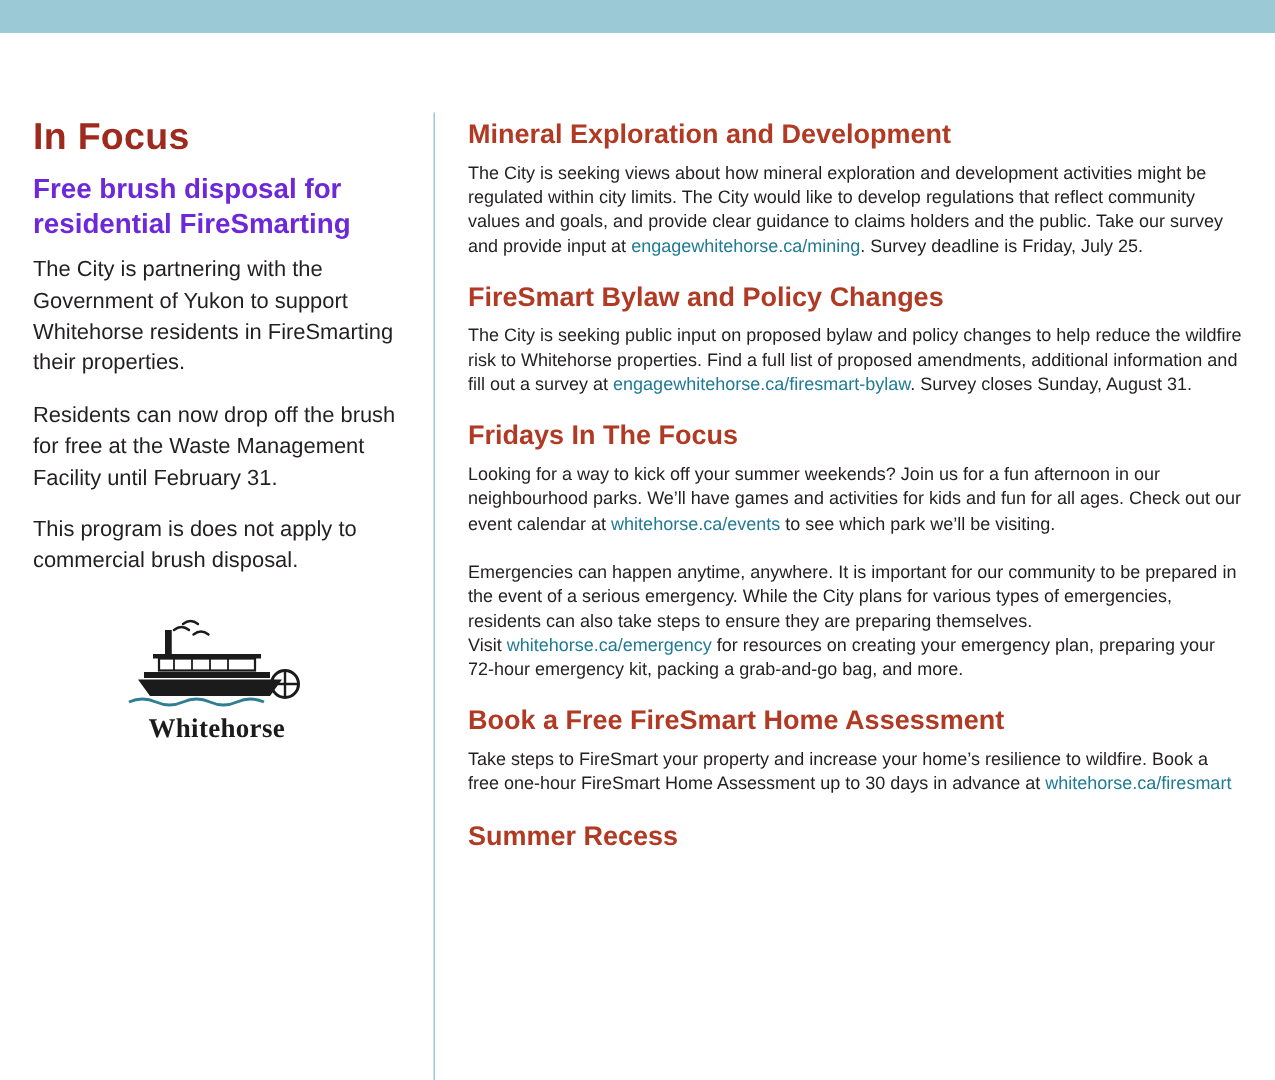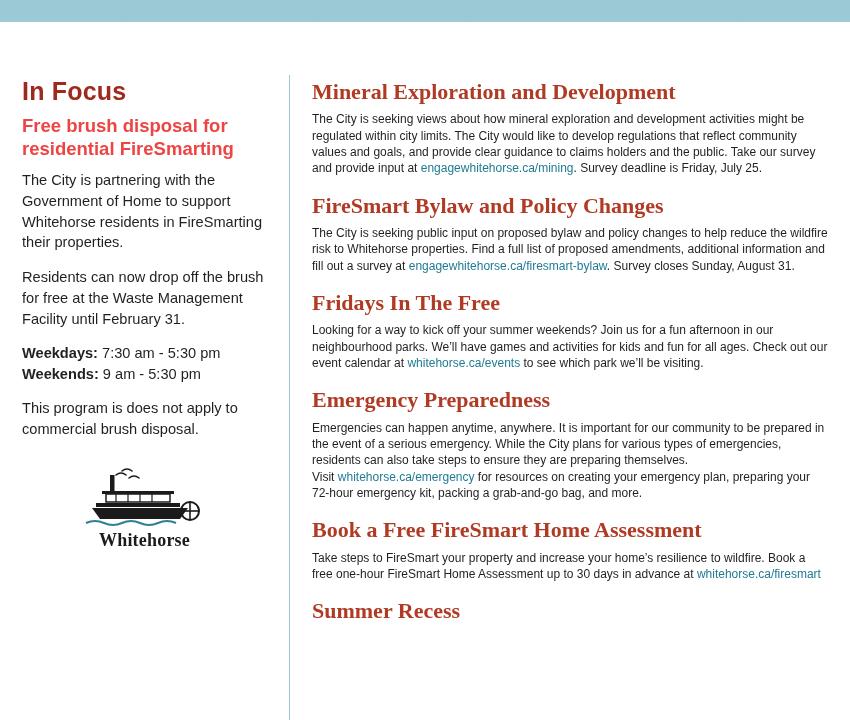--- a/index.html
+++ b/index.html
@@ -73,21 +73,21 @@
 
   
   .in-focus {
     color: #9e2a1e;
     font-size: 25px;
     font-weight: bold;
     margin: 0 0 8px 0;
     letter-spacing: .2px;
   }
   .left-head {
-    color: #ef4444;
+    color: #6d28d9;
     font-size: 18.5px;
     font-weight: bold;
     line-height: 1.25;
     margin: 0 0 10px 0;
   }
   .left-p {
     color: #231f20;
     font-size: 14.6px;
     line-height: 1.42;
     margin: 0 0 14px 0;
@@ -103,25 +103,24 @@
     color: #231f20;
     font-size: 14.6px;
     line-height: 1.4;
     margin: 0;
   }
   .hours-line b { font-weight: bold; }
   .hours-wrap { margin-bottom: 14px; }
 
   .sec-head {
     color: #b03a24;
-    font-size: 22px;
+    font-size: 18px;
     font-weight: bold;
     line-height: 1.2;
     margin: 0 0 6px 0;
-    font-family: Liberation Serif, serif;
   }
   .sec-head.first { margin-top: 0; }
   .sec-p {
     color: #231f20;
     font-size: 12px;
     line-height: 1.36;
     margin: 0 0 16px 0;
   }
   .lnk {
     color: #1f7a93;
@@ -168,33 +167,23 @@
 </div>
 
 <div class="page">
 
   <div class="col-left">
 
     <h1 class="in-focus">In Focus</h1>
 
     <h2 class="left-head">Free brush disposal for residential FireSmarting</h2>
 
-    <p class="left-p">The City is partnering with the Government of Home to support Whitehorse residents in FireSmarting their properties.</p>
+    <p class="left-p">The City is partnering with the Government of Yukon to support Whitehorse residents in FireSmarting their properties.</p>
     <p class="left-p">Residents can now drop off the brush for free at the Waste Management Facility until February 31.</p>
 
-    <div class="hours-wrap">
-      <p class="hours-line">
-        <b>Weekdays:</b>
-        <span>7:30 am - 5:30 pm</span>
-      </p>
-      <p class="hours-line">
-        <b>Weekends:</b>
-        <span>9 am - 5:30 pm</span>
-      </p>
-    </div>
 
     <p class="left-p">This program is does not apply to commercial brush disposal.</p>
 
     <div class="logo-wrap">
       <svg class="boat" width="126" height="62" viewBox="0 0 126 62">
 
         <path d="M34 9 q5 -4 10 0 M40 5 q5 -4 10 0 M47 12 q5 -4 10 0" stroke="#1b1b1b" stroke-width="1.6" fill="none" stroke-linecap="round"></path>
 
         <rect x="28" y="9" width="4.5" height="17" fill="#1b1b1b"></rect>
 
@@ -223,24 +212,23 @@
   <div class="divider"></div>
 
   <div class="col-right">
 
     <h2 class="sec-head first">Mineral Exploration and Development</h2>
     <p class="sec-p"><span>The City is seeking views about how mineral exploration and development activities might be regulated within city limits. The City would like to develop regulations that reflect community values and goals, and provide clear guidance to claims holders and the public. Take our survey and provide input at </span><a class="lnk" href="#">engagewhitehorse.ca/mining</a><span>. Survey deadline is Friday, July 25.</span></p>
 
     <h2 class="sec-head">FireSmart Bylaw and Policy Changes</h2>
     <p class="sec-p"><span>The City is seeking public input on proposed bylaw and policy changes to help reduce the wildfire risk to Whitehorse properties. Find a full list of proposed amendments, additional information and fill out a survey at </span><a class="lnk" href="#">engagewhitehorse.ca/firesmart-bylaw</a><span>. Survey closes Sunday, August 31.</span></p>
 
-    <h2 class="sec-head">Fridays In The Free</h2>
+    <h2 class="sec-head">Fridays In The Focus</h2>
     <p class="sec-p"><span>Looking for a way to kick off your summer weekends? Join us for a fun afternoon in our neighbourhood parks. We’ll have games and activities for kids and fun for all ages. Check out our event calendar at </span><a class="lnk" href="#">whitehorse.ca/events</a><span> to see which park we’ll be visiting.</span></p>
 
-    <h2 class="sec-head">Emergency Preparedness</h2>
     <p class="sec-p"><span style="white-space:pre-line">Emergencies can happen anytime, anywhere. It is important for our community to be prepared in the event of a serious emergency. While the City plans for various types of emergencies, residents can also take steps to ensure they are preparing themselves.
 Visit </span><a class="lnk" href="#">whitehorse.ca/emergency</a><span> for resources on creating your emergency plan, preparing your 72-hour emergency kit, packing a grab-and-go bag, and more.</span></p>
 
     <h2 class="sec-head">Book a Free FireSmart Home Assessment</h2>
     <p class="sec-p"><span>Take steps to FireSmart your property and increase your home’s resilience to wildfire. Book a free one-hour FireSmart Home Assessment up to 30 days in advance at </span><a class="lnk" href="#">whitehorse.ca/firesmart</a><span></span></p>
 
     <h2 class="sec-head">Summer Recess</h2>
   </div>
 </div>
 

